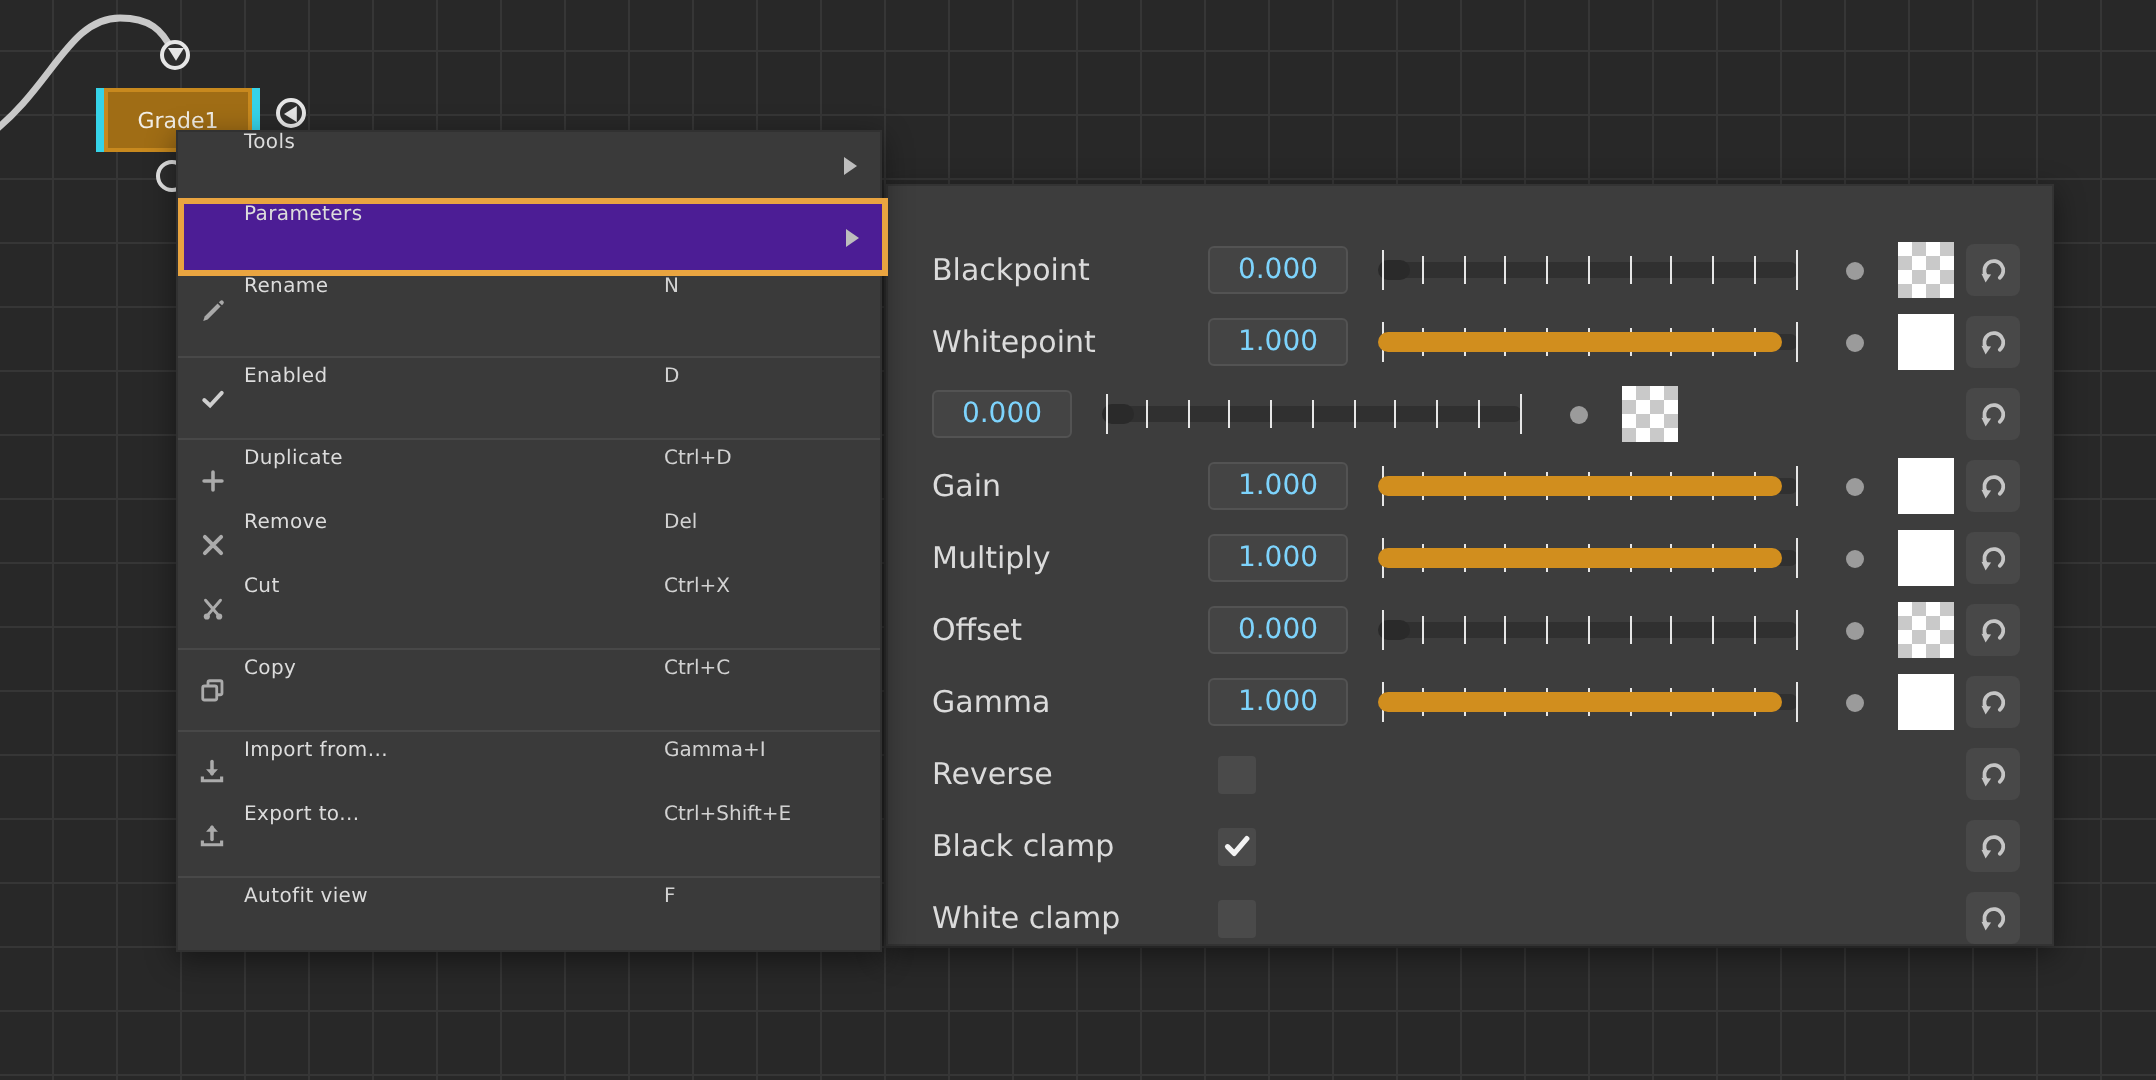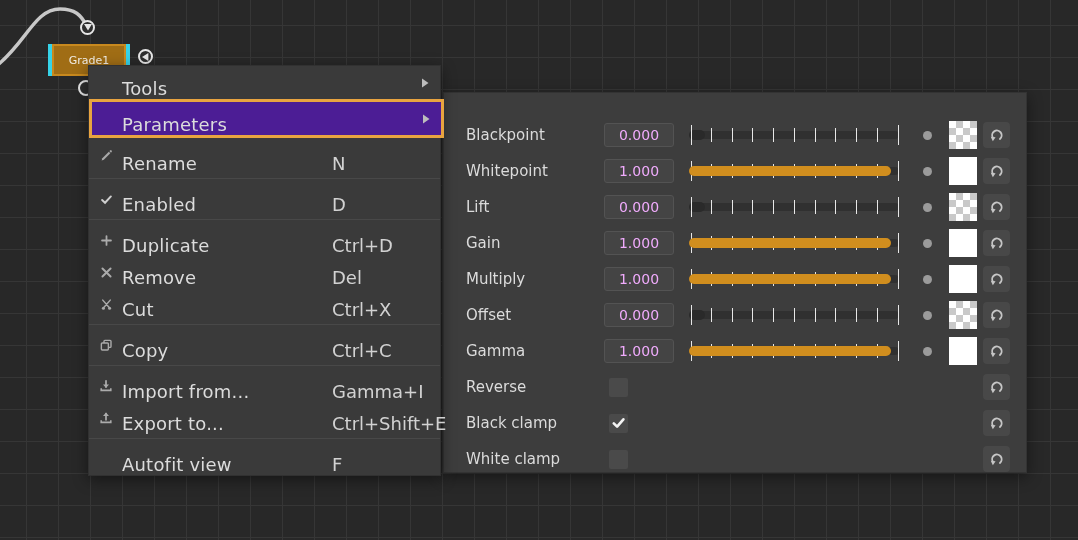--- a/index.html
+++ b/index.html
@@ -20,42 +20,42 @@
   .connector{position:absolute;width:15px;height:15px;border-radius:50%;
     border:2px solid #E6E6E6;background:#2E2E2E;box-sizing:border-box;z-index:5;
     display:flex;align-items:center;justify-content:center;}
   #conn-top{left:80px;top:20px;}
   #conn-right{left:138px;top:49px;}
   #conn-bottom{left:78px;top:80px;width:16px;height:16px;z-index:5;}
   
   #menu{position:absolute;left:88px;top:65px;width:353px;z-index:11;background:#3A3A3A;
     border:1px solid #313131;box-sizing:border-box;box-shadow:0 4px 14px rgba(0,0,0,.45);
     padding:0;}
-  .menu-item{position:relative;height:32px;display:flex;align-items:flex-end;
-    color:#DCDCDC;font-size:18px;cursor:default;}
+  .menu-item{position:relative;height:32px;display:flex;align-items:flex-start;
+    color:#DCDCDC;font-size:10px;cursor:default;}
   .menu-item .mi-icon{position:absolute;left:9px;top:50%;transform:translateY(-50%);
     width:16px;height:16px;display:flex;align-items:center;justify-content:center;}
   .menu-item .mi-label{margin-left:33px;letter-spacing:.2px;}
   .menu-item .mi-shortcut{position:absolute;left:243px;color:#D2D2D2;}
   .menu-item .mi-arrow{position:absolute;right:9px;top:50%;transform:translateY(-50%);
     width:11px;height:11px;display:flex;align-items:center;}
   .menu-item.h-tools{height:33px;}
   .menu-item.highlight{height:39px;background:#4c1d95;border:3px solid var(--accent);
     box-sizing:border-box;width:calc(100% + 4px);}
   .menu-item.highlight .mi-label{margin-left:30px;}
   .menu-item.rename-row{height:36px;}
   .menu-sep{height:1px;background:#484848;margin:4px 0;}
   
   #panel{position:absolute;left:443px;top:92px;width:584px;height:381px;z-index:9;
     background:#3D3D3D;border:1px solid #333;box-sizing:border-box;
     box-shadow:0 4px 14px rgba(0,0,0,.45);padding:24px 16px 8px 22px;}
   .prow{height:36px;display:flex;align-items:center;}
   .plabel{width:138px;color:#DBDBDB;font-size:15px;flex:0 0 auto;}
   .pfield{width:70px;height:24px;background:#444444;border:1px solid #535353;border-radius:3px;
-    box-sizing:border-box;color:#f0abfc;font-size:14px;display:flex;align-items:center;
+    box-sizing:border-box;color:#7dd3fc;font-size:14px;display:flex;align-items:center;
     justify-content:center;flex:0 0 auto;}
   .pcheckwrap{width:70px;flex:0 0 auto;display:flex;}
   .pcheck{width:19px;height:19px;margin-left:5px;background:#4A4A4A;border-radius:2px;
     display:flex;align-items:center;justify-content:center;}
   .slider{position:relative;width:210px;height:22px;margin-left:15px;flex:0 0 auto;}
   .slider .track{position:absolute;left:2px;top:7px;width:208px;height:8px;background:#303030;border-radius:4px;}
   .slider .cap{position:absolute;left:0;top:6px;width:16px;height:10px;background:#2A2A2A;border-radius:5px;}
   .slider .fill{position:absolute;left:0;top:6px;width:202px;height:10px;
     background:var(--slider-fill);border-radius:5px;z-index:4;}
   .slider .tick{position:absolute;width:1px;top:4px;height:14px;background:rgba(255,255,255,.88);z-index:2;}
@@ -255,21 +255,20 @@
         <div class="dot"></div>
         <div class="swatch"></div>
         <div class="revert">
           <svg width="17" height="17" viewBox="0 0 18 18">
             <path d="M12.6 12.6 A5 5 0 1 0 5.2 11.4" fill="none" stroke="#C6C6C6" stroke-width="2" stroke-linecap="round"></path>
             <path d="M2.9 10.4 L8 10.9 L5.1 15.1 Z" fill="#C6C6C6"></path>
           </svg>
         </div>
       </div>
       <div class="prow">
-        <div class="plabel">Lift</div>
         <div class="pfield">0.000</div>
         <div class="slider">
           <div class="track"></div>
           <div class="cap"></div>
           <div class="tick end" style="left:2px"></div>
           <div class="tick" style="left:22px"></div>
           <div class="tick" style="left:42.7px"></div>
           <div class="tick" style="left:63.4px"></div>
           <div class="tick" style="left:84.1px"></div>
           <div class="tick" style="left:104.8px"></div>

